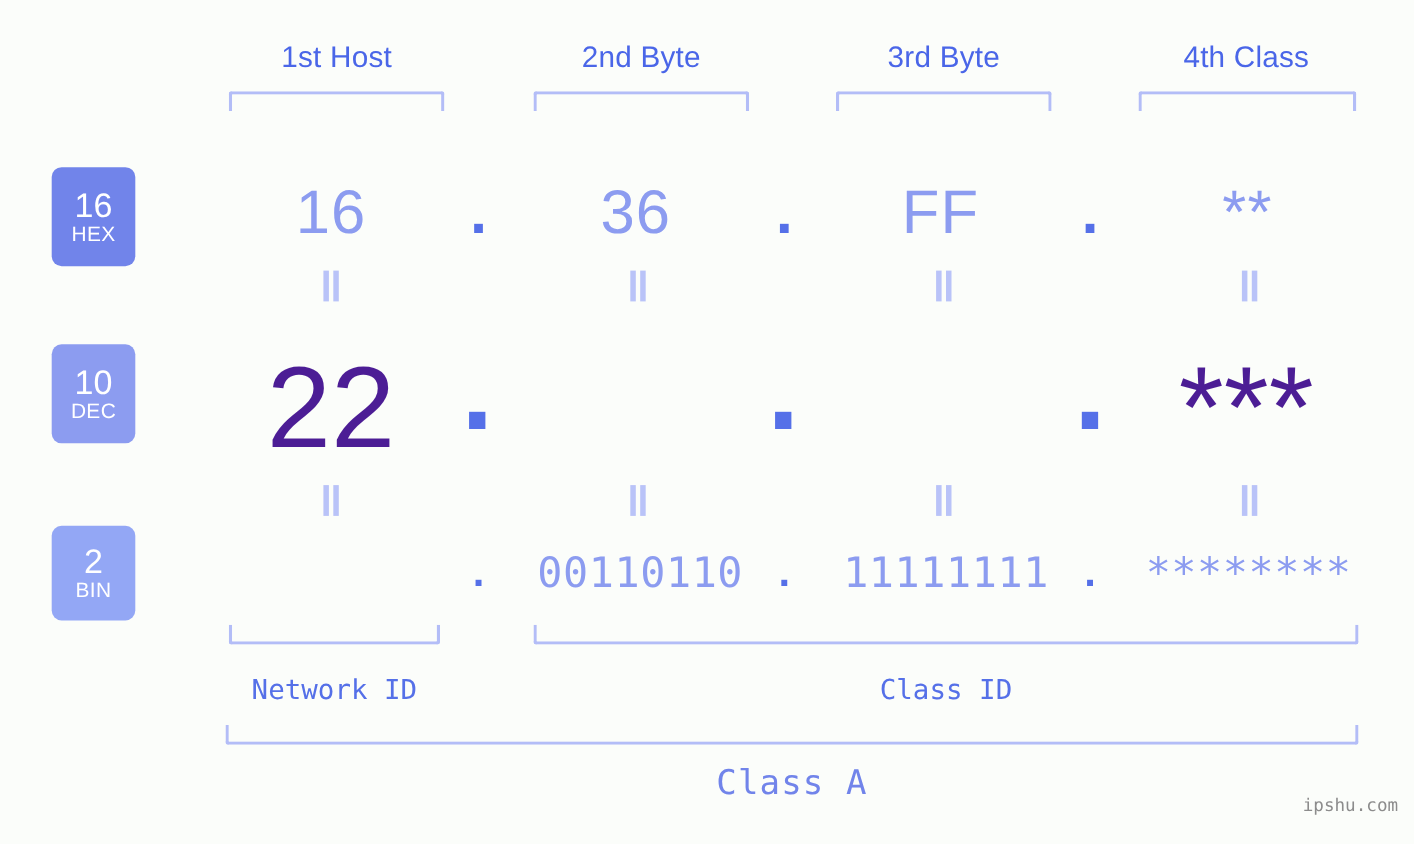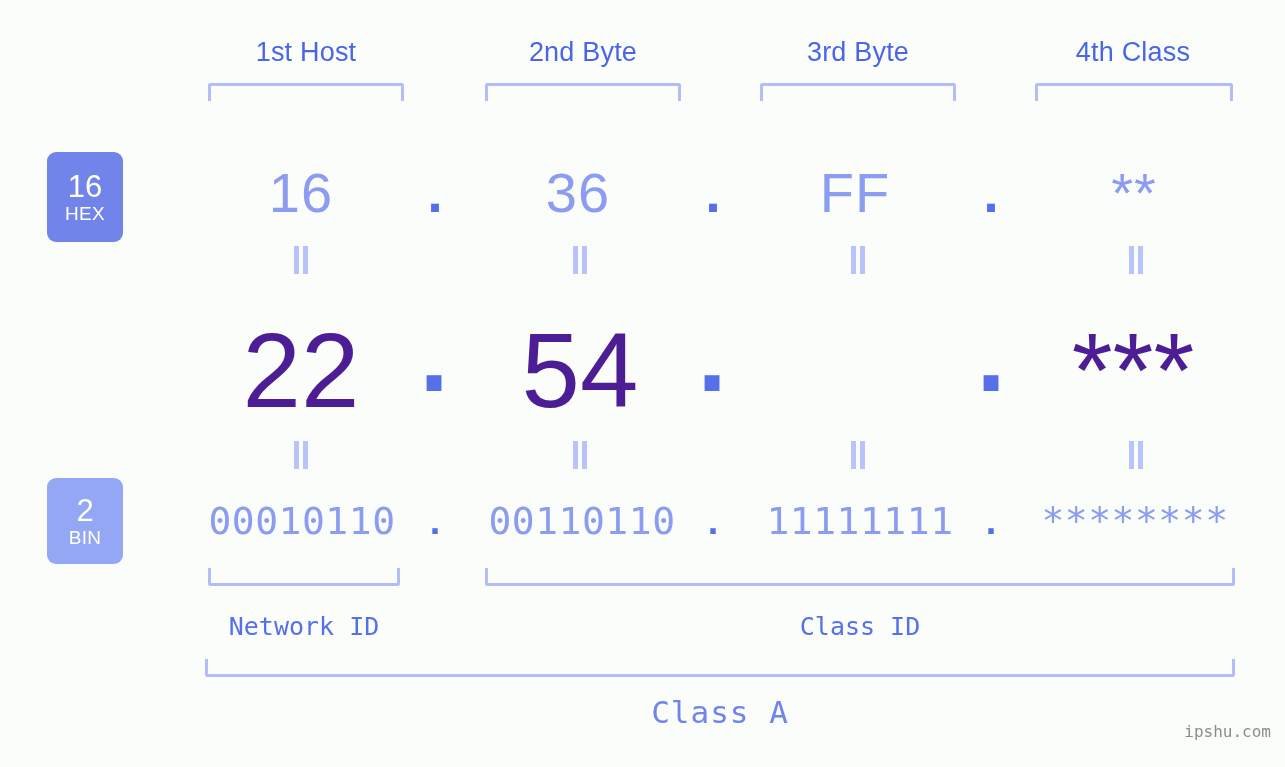--- a/index.html
+++ b/index.html
@@ -217,20 +217,24 @@
 
   <div class="bracket top" style="left:208px; top:83px; width:196px;"></div>
   <div class="bracket top" style="left:485px; top:83px; width:196px;"></div>
   <div class="bracket top" style="left:760px; top:83px; width:196px;"></div>
   <div class="bracket top" style="left:1035px; top:83px; width:198px;"></div>
 
   <div class="badge" id="badge-hex">
     <span class="num">16</span>
     <span class="nm">HEX</span>
   </div>
+  <div class="badge" id="badge-dec">
+    <span class="num">10</span>
+    <span class="nm">DEC</span>
+  </div>
   <div class="badge" id="badge-bin">
     <span class="num">2</span>
     <span class="nm">BIN</span>
   </div>
 
   <div class="row" id="row-hex">
     <div class="cell" style="left:206px; width:190px;">16</div>
     <div class="dotsep" style="left:401px; width:68px;">.</div>
     <div class="cell" style="left:483px; width:190px;">36</div>
     <div class="dotsep" style="left:679px; width:68px;">.</div>
@@ -252,21 +256,20 @@
       <i class="b"></i>
     </div>
   <div class="eqmark" style="left:1128px; top:246px;">
       <i class="a"></i>
       <i class="b"></i>
     </div>
 
   <div class="row" id="row-dec">
     <div class="cell" style="left:200px; width:202px;">22</div>
     <div class="dotsep" style="left:398px; width:72px;">.</div>
-    <div class="cell" style="left:478px; width:204px;">54</div>
     <div class="dotsep" style="left:676px; width:72px;">.</div>
     <div class="dotsep" style="left:955px; width:72px;">.</div>
     <div class="cell" style="left:1030px; width:206px;">***</div>
   </div>
 
   <div class="eqmark" style="left:293px; top:441px;">
       <i class="a"></i>
       <i class="b"></i>
     </div>
   <div class="eqmark" style="left:572px; top:441px;">
@@ -276,21 +279,20 @@
   <div class="eqmark" style="left:850px; top:441px;">
       <i class="a"></i>
       <i class="b"></i>
     </div>
   <div class="eqmark" style="left:1128px; top:441px;">
       <i class="a"></i>
       <i class="b"></i>
     </div>
 
   <div class="row" id="row-bin">
-    <div class="cell" style="left:203px; width:198px;">00010110</div>
     <div class="dotsep" style="left:401px; width:68px;">.</div>
     <div class="cell" style="left:483px; width:198px;">00110110</div>
     <div class="dotsep" style="left:679px; width:68px;">.</div>
     <div class="cell" style="left:761px; width:198px;">11111111</div>
     <div class="dotsep" style="left:957px; width:68px;">.</div>
     <div class="cell" style="left:1036px; width:198px;">********</div>
   </div>
 
   <div class="bracket bottom" style="left:208px; top:568px; width:192px;"></div>
   <div class="bracket bottom" style="left:485px; top:568px; width:750px;"></div>

